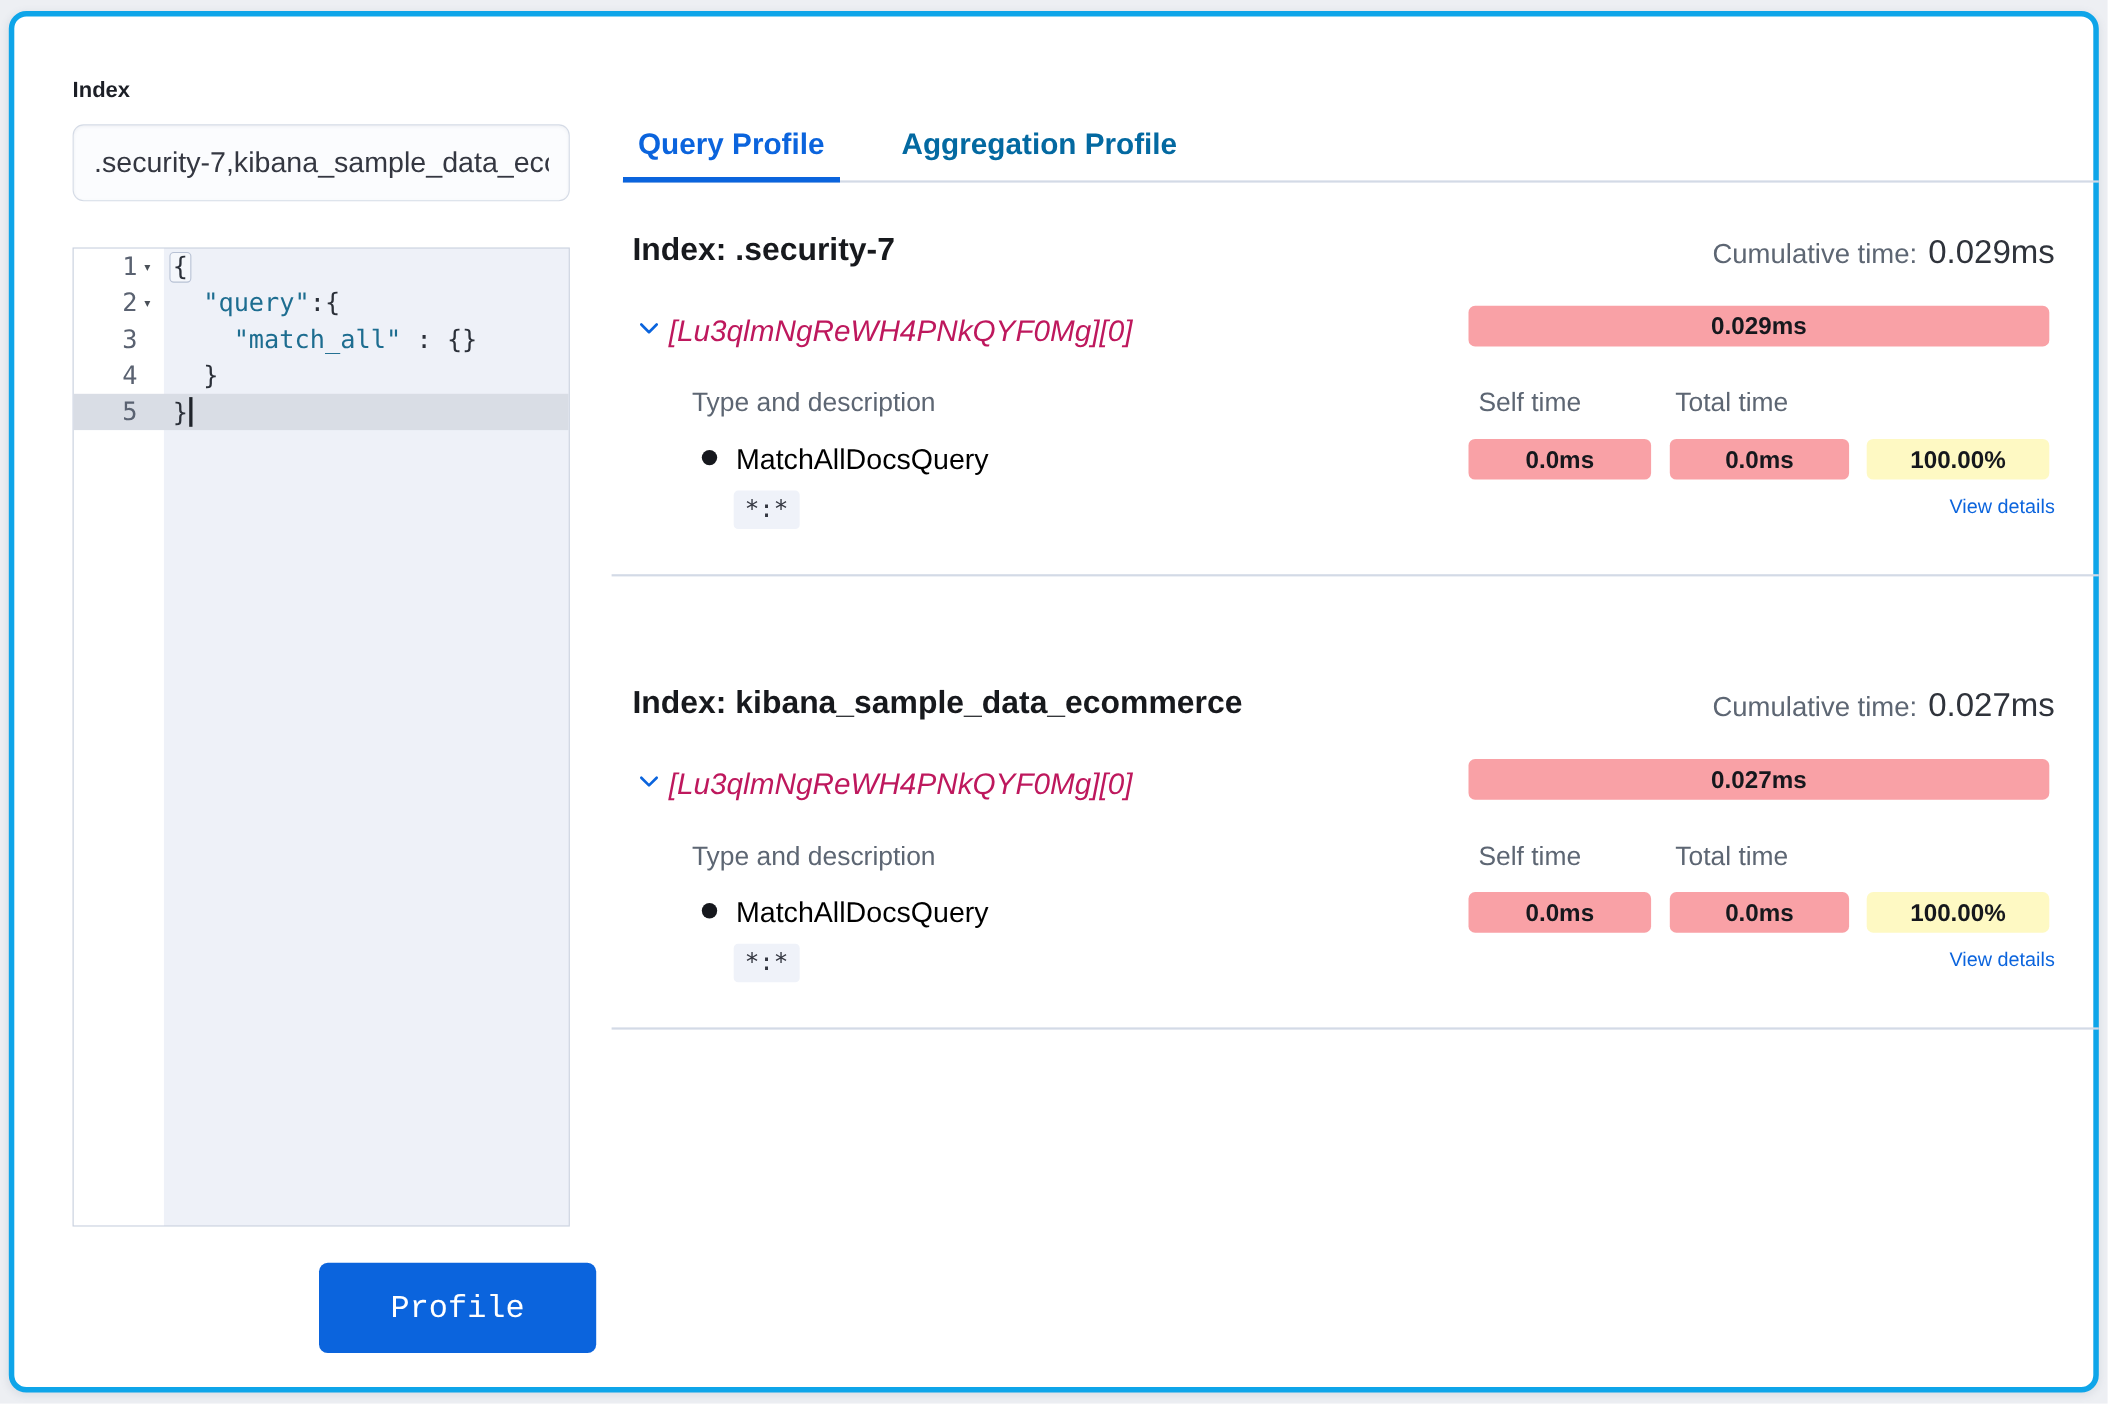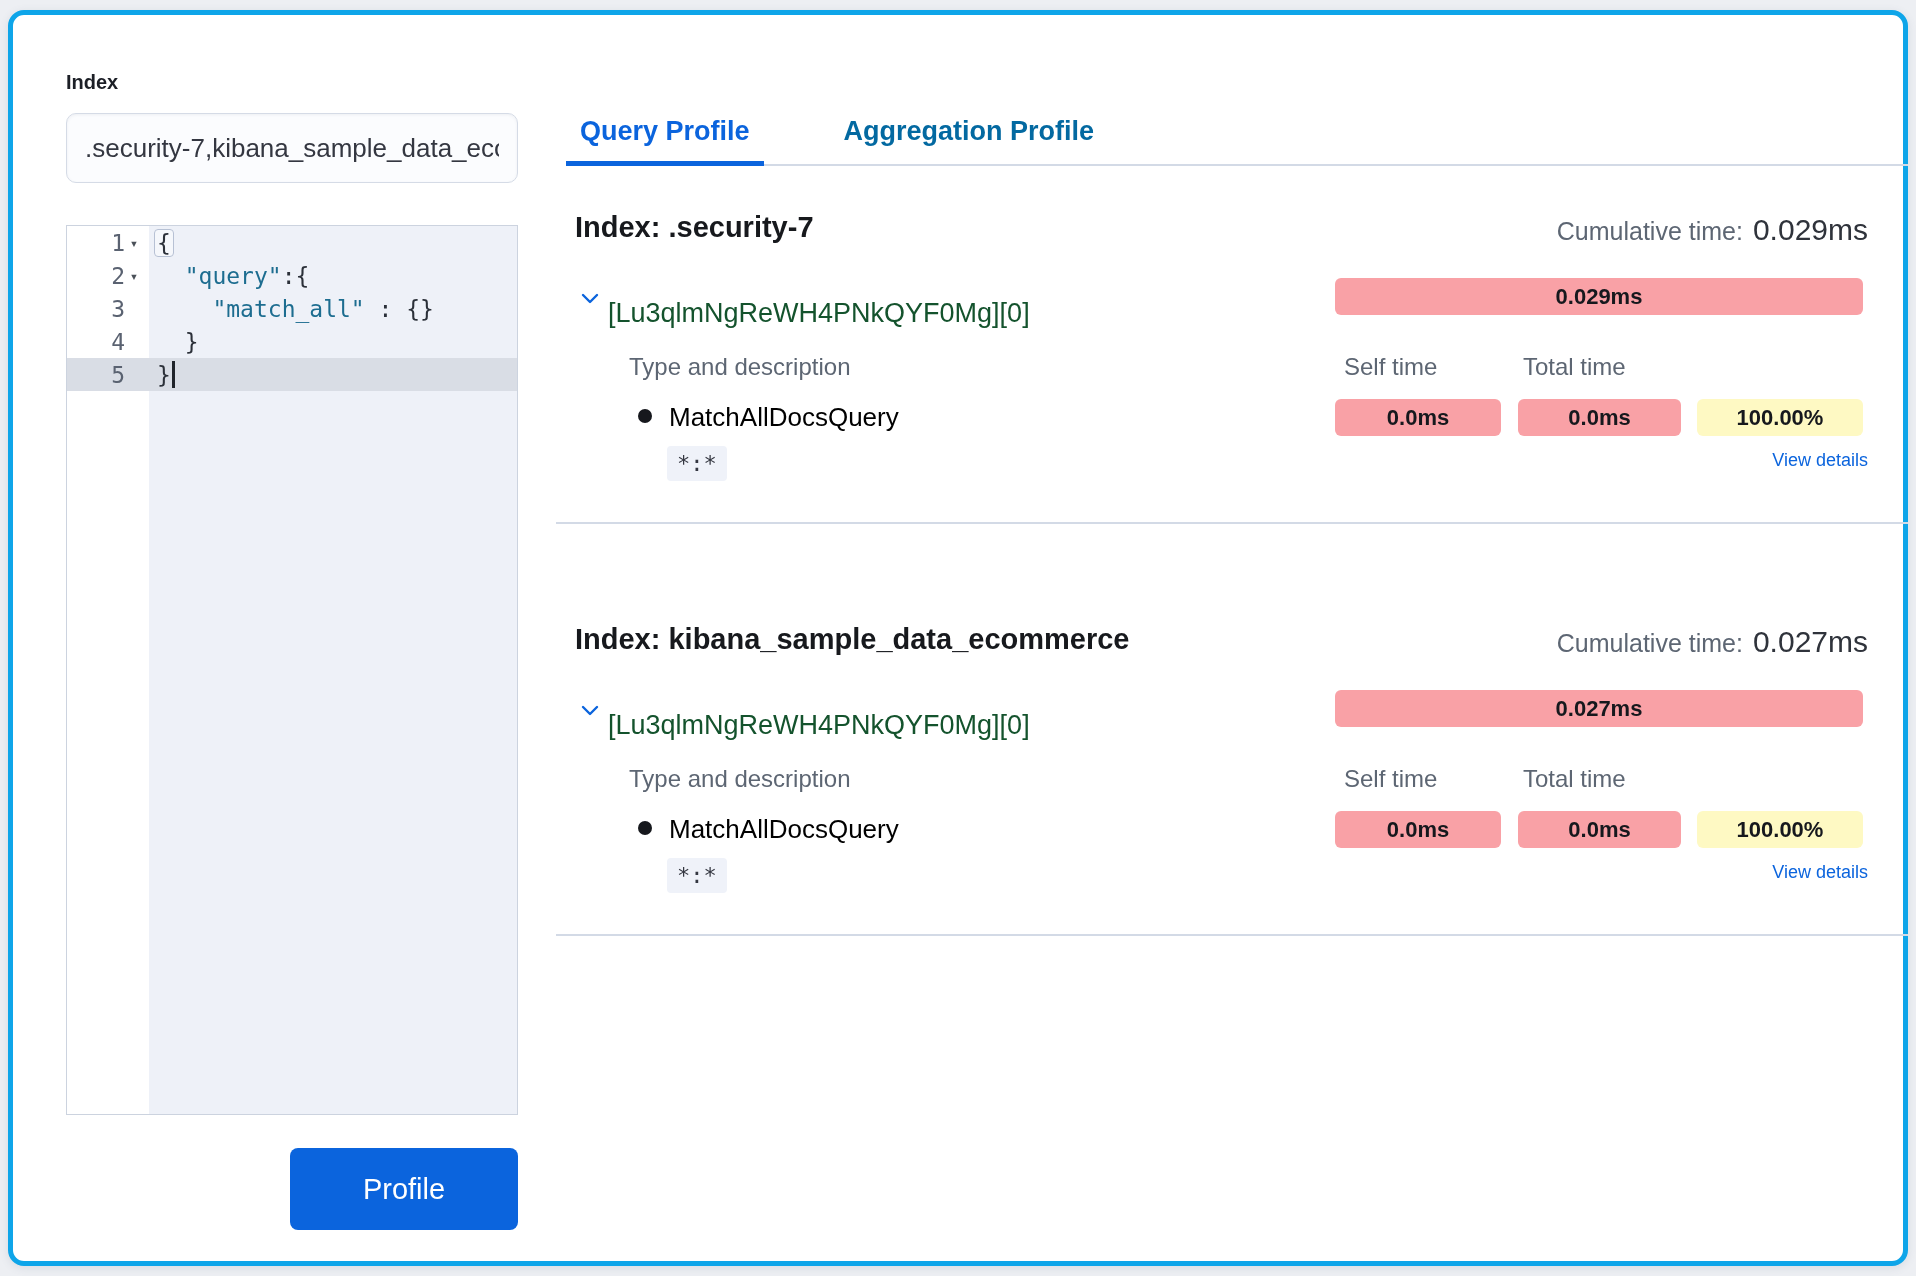--- a/index.html
+++ b/index.html
@@ -28,44 +28,44 @@
   .gutter { width:82px; flex:0 0 82px; display:flex; align-items:center; justify-content:flex-end;
             color:#5a6271; font-size:23px; padding-right:6px; }
   .gutter .num { text-align:right; }
   .gutter .fold { width:18px; font-size:14px; color:#4a5058; text-align:center; }
   .code-line { white-space:pre; padding-left:8px; color:#2b3039; }
   .tok-string { color:#1d6d90; }
   .tok-punct { color:#2b3039; }
   .matched-brace { border:1px solid #b7c1d4; border-radius:4px; padding:0 2px; margin-left:-3px; background:#f5f7fb; }
   .cursor { display:inline-block; width:3px; height:27px; background:#20242b; vertical-align:-5px; margin-left:1px; }
 
-  .profile-btn { position:absolute; left:277px; top:1133px; width:228px; height:82px;
+  .profile-btn { position:absolute; left:277px; top:1133px; width:252px; height:82px;
                  background:#0b64dd; border:none; border-radius:8px; color:#ffffff;
-                 font-size:29px; font-family:Liberation Sans, sans-serif; cursor:pointer; }
+                 font-size:29px; font-family:Liberation Mono, monospace; cursor:pointer; }
 
   
   .tab-baseline { position:absolute; left:553px; top:149px; width:1342px; height:2px; background:#d3dae6; }
-  .tabs { position:absolute; left:553px; top:82px; height:69px; display:flex; align-items:flex-end;gap:24px; }
+  .tabs { position:absolute; left:553px; top:82px; height:69px; display:flex; align-items:flex-end; }
   .tab { height:100%; display:flex; align-items:center; padding:0 14px; font-size:27px; cursor:pointer; }
   .tab.active { color:#0b64dd; font-weight:700; box-shadow:inset 0 -5px 0 #0b64dd; }
   .tab.inactive { color:#0369a1; font-weight:600; margin-left:42px; }
 
   
   .section { position:absolute; left:543px; width:1352px; height:320px; border-bottom:2px solid #d3dae6; }
   .section.s1 { top:189px; }
   .section.s2 { top:554px;margin-top:47px; }
 
   .sec-title { position:absolute; left:19px; top:7px; font-size:29px; font-weight:700; color:#17191d; }
   .cumulative { position:absolute; right:40px; top:9px; display:flex; align-items:baseline; gap:10px; }
   .cumulative .lbl { font-size:25px; color:#5d6673; }
   .cumulative .val { font-size:30px; color:#2f333b; }
 
   .shard-row { position:absolute; left:0; top:74px; width:100%; height:38px; }
   .chevron { position:absolute; left:22px; top:8px; width:24px; height:24px; }
-  .shard-link { position:absolute; left:52px; top:20px; font-size:27px; color:#14532d; text-decoration:none; cursor:pointer; }
+  .shard-link { position:absolute; left:52px; top:8px; font-size:27px; color:#be185d; text-decoration:none; cursor:pointer;font-style:italic; }
   .badge { position:absolute; height:37px; border-radius:6px; display:flex; align-items:center; justify-content:center;
            font-size:22px; font-weight:700; color:#16181d; }
   .badge.pink { background:#f9a1a6; }
   .badge.blue { background:#fef9c3; }
   .badge.long { left:779px; top:0; width:528px; }
 
   .col-headers { position:absolute; left:0; top:149px; width:100%; height:30px; font-size:24px; color:#5d6673; }
   .col-type  { position:absolute; left:73px; }
   .col-self  { position:absolute; left:788px; }
   .col-total { position:absolute; left:967px; }

